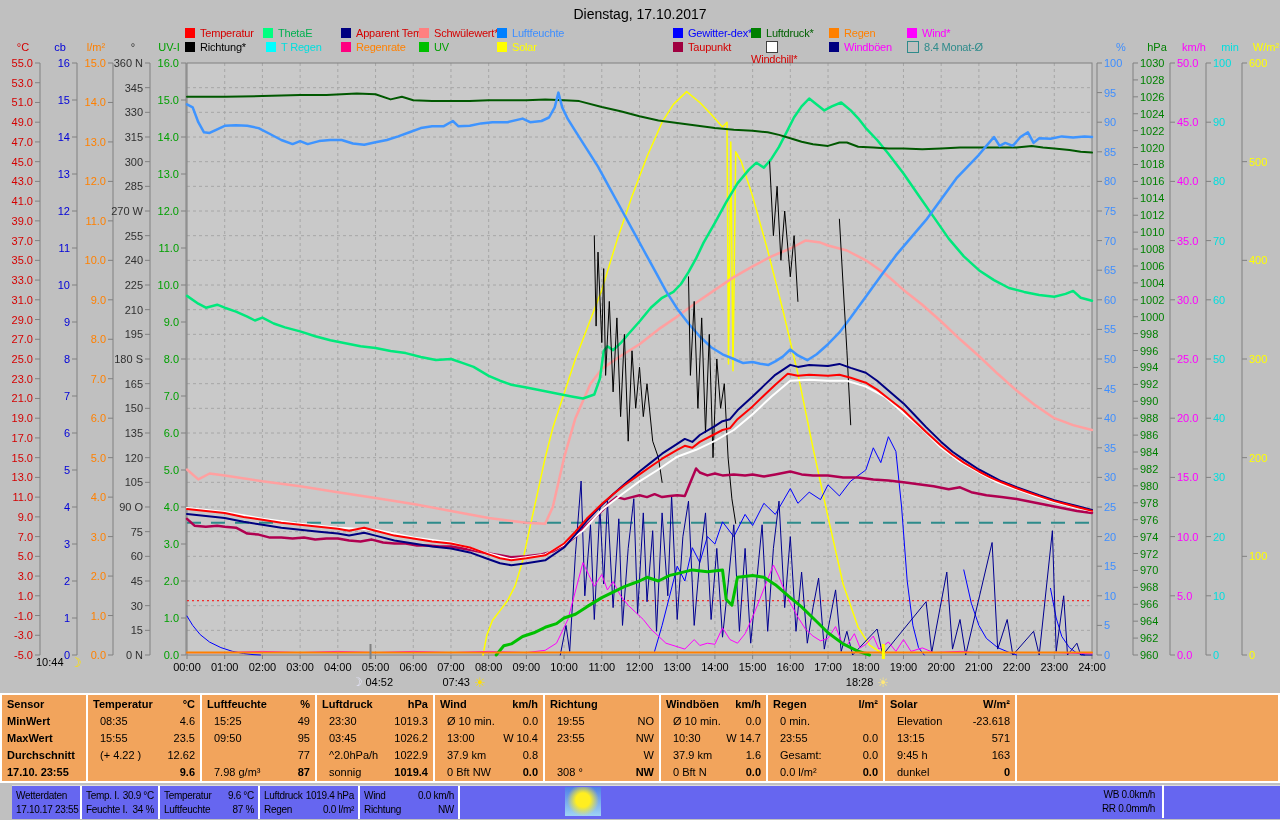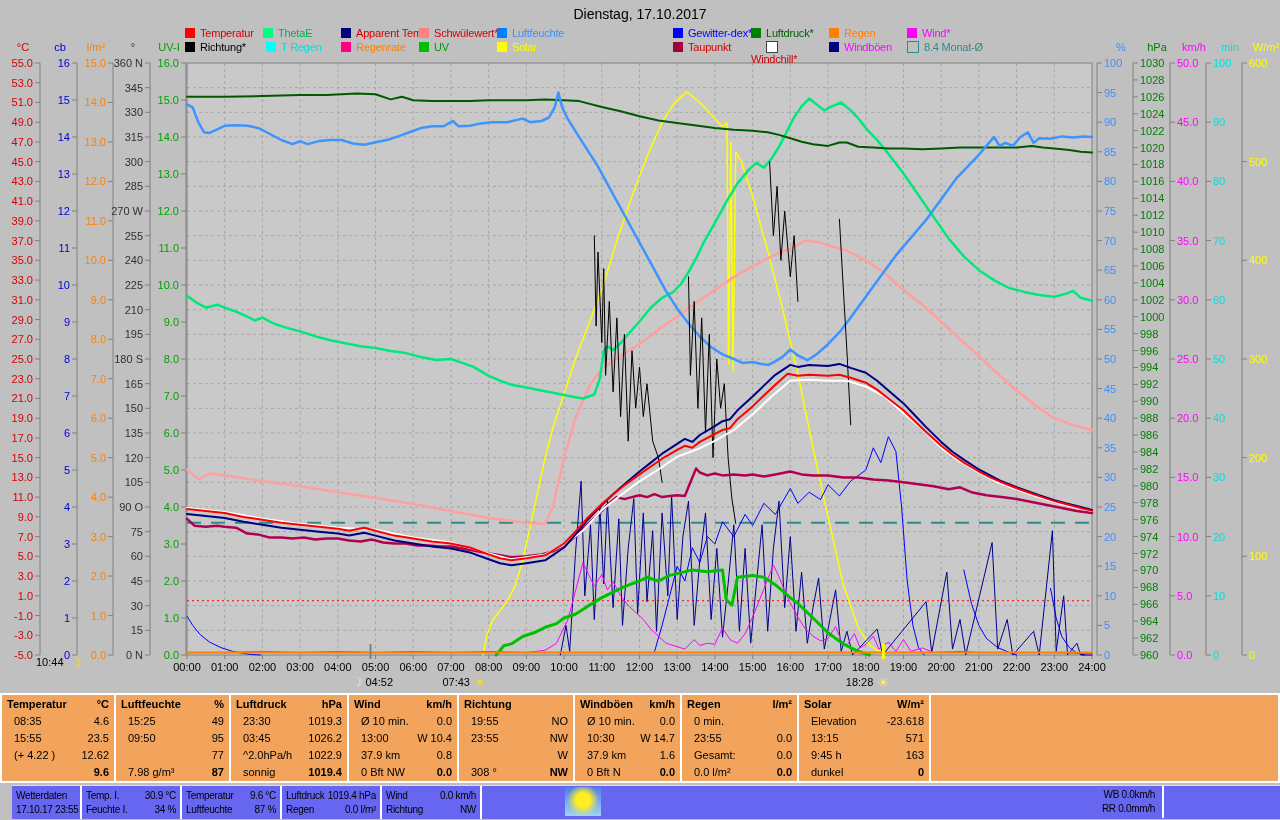--- a/index.html
+++ b/index.html
@@ -647,20 +647,37 @@
       <div class="lg-item" style="left: 829px;">
         <span class="lg-chip" style="background: rgb(0, 0, 128);"></span>
         <span style="color: rgb(255, 0, 255);">Windböen</span>
       </div>
       <div class="lg-item" style="left: 907px; justify-content: flex-end;">
         <span class="lg-chip" style="background: transparent; border: 1px solid rgb(46, 139, 139);"></span>
         <span style="color: rgb(46, 139, 139);">8.4 Monat-Ø</span>
       </div>
     </div>
   <div id="sensor-table">
+      <div class="tcol" style="width: 86px;">
+        <div class="trow">
+          <span class="sens">Sensor</span>
+        </div>
+        <div class="trow">
+          <span class="sens">MinWert</span>
+        </div>
+        <div class="trow">
+          <span class="sens">MaxWert</span>
+        </div>
+        <div class="trow">
+          <span class="sens">Durchschnitt</span>
+        </div>
+        <div class="trow">
+          <span class="sens">17.10. 23:55</span>
+        </div>
+      </div>
       <div class="tcol" style="width: 114px;">
         <div class="trow hdr">
           <span class="lt">Temperatur</span>
           <span class="rt">°C</span>
         </div>
         <div class="trow">
           <span class="lt">08:35</span>
           <span class="rt">4.6</span>
         </div>
         <div class="trow">
@@ -830,21 +847,21 @@
           <span class="rt b">0</span>
         </div>
       </div>
       <div class="tcol filler"></div>
     </div>
   <div id="statusbar">
       <div class="bar-seg" style="width: 70px;">
         <div style="line-height: 13px;">Wetterdaten</div>
         <div style="line-height: 13px;">17.10.17 23:55</div>
       </div>
-      <div class="bar-seg" style="width: 100px;">
+      <div class="bar-seg" style="width: 78px;">
         <div class="bar-line">
           <span>Temp. I.</span>
           <span>30.9 °C</span>
         </div>
         <div class="bar-line">
           <span>Feuchte I.</span>
           <span>34 %</span>
         </div>
       </div>
       <div class="bar-seg" style="width: 100px;">

